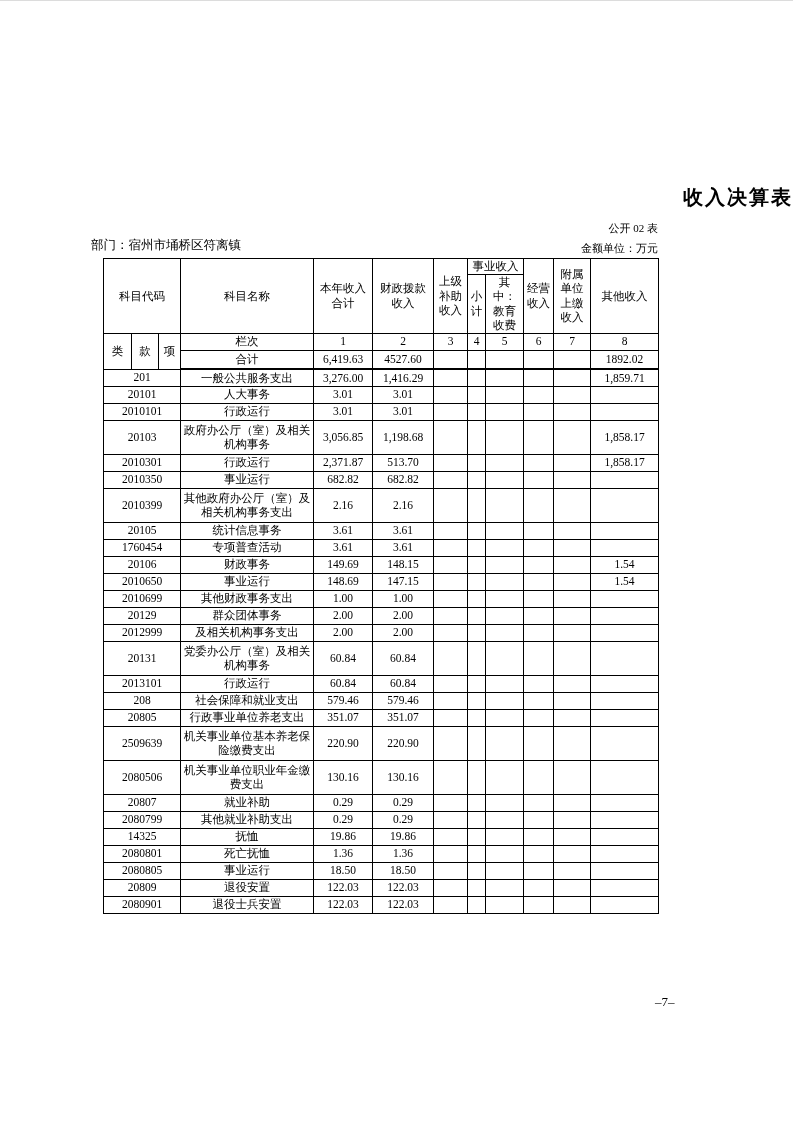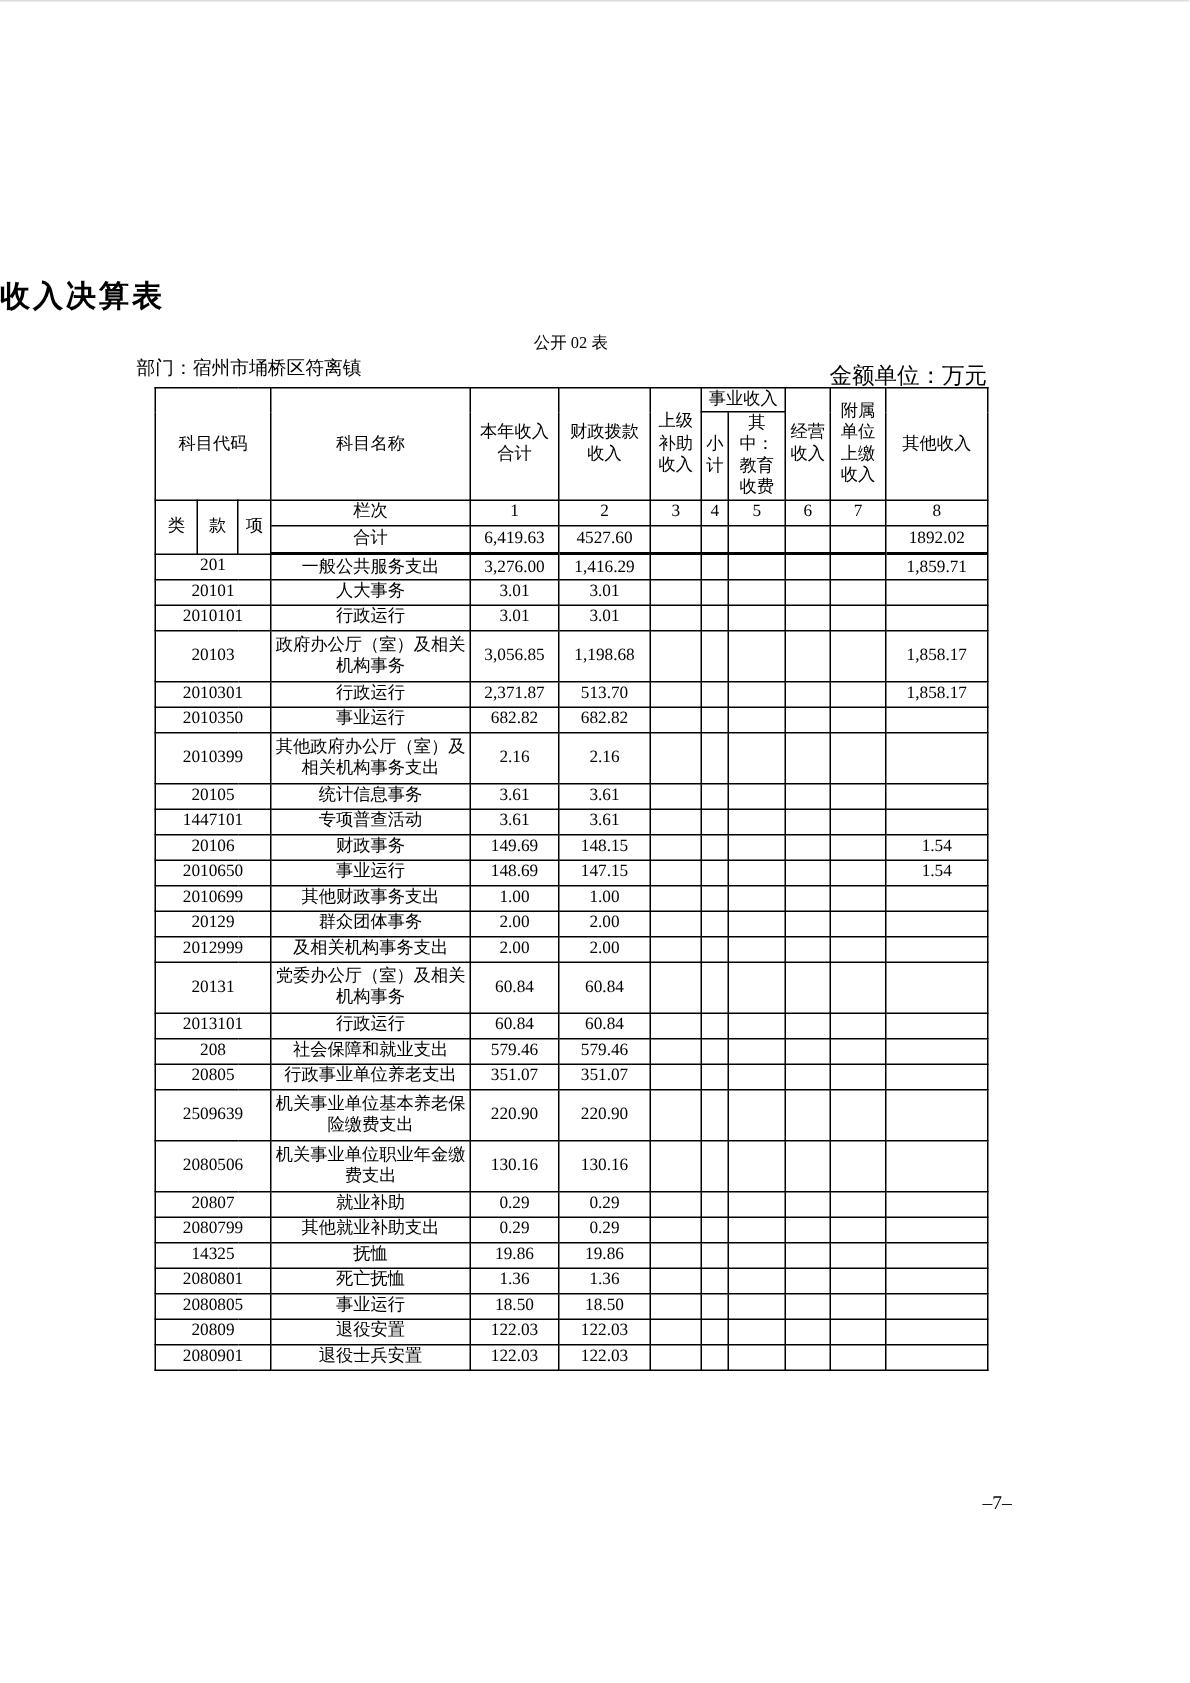--- a/index.html
+++ b/index.html
@@ -10,34 +10,34 @@
     color:#000;
     position:relative;
     overflow:hidden;
   }
   .top-edge-line {
     position:absolute; top:0; left:0; width:100%; height:1px;
     background:#dcdcdc;
   }
   .doc-title {
     position:absolute; top:184px; left:0; width:793px;
-    text-align:left;
+    text-align:right;
     font-size:20px; font-weight:bold; letter-spacing:2px;
   }
   .form-code {
     position:absolute; top:221px; left:103px; width:555px;
-    text-align:center; font-size:11px;
+    text-align:right; font-size:11px;
   }
   .dept-line {
     position:absolute; top:237px; left:91px;
     font-size:12.5px;
   }
   .unit-note {
     position:absolute; top:241px; left:103px; width:555px;
-    text-align:right; font-size:15px;
+    text-align:right; font-size:11px;
   }
   table.fiscal {
     position:absolute; top:258px; left:103px;
     width:555px;
     border-collapse:collapse;
     table-layout:fixed;
     font-size:11.5px;
   }
   table.fiscal { border:1.5px solid #000; }
   table.fiscal th, table.fiscal td {
@@ -235,21 +235,21 @@
         <td class="num-cell">3.61</td>
         <td class="num-cell">3.61</td>
         <td class="num-cell"></td>
         <td class="num-cell"></td>
         <td class="num-cell"></td>
         <td class="num-cell"></td>
         <td class="num-cell"></td>
         <td class="num-cell"></td>
       </tr>
       <tr>
-        <td class="code-cell" colspan="3">1447101</td>
+        <td class="code-cell" colspan="3">1760454</td>
         <td class="name-cell">专项普查活动</td>
         <td class="num-cell">3.61</td>
         <td class="num-cell">3.61</td>
         <td class="num-cell"></td>
         <td class="num-cell"></td>
         <td class="num-cell"></td>
         <td class="num-cell"></td>
         <td class="num-cell"></td>
         <td class="num-cell"></td>
       </tr>

